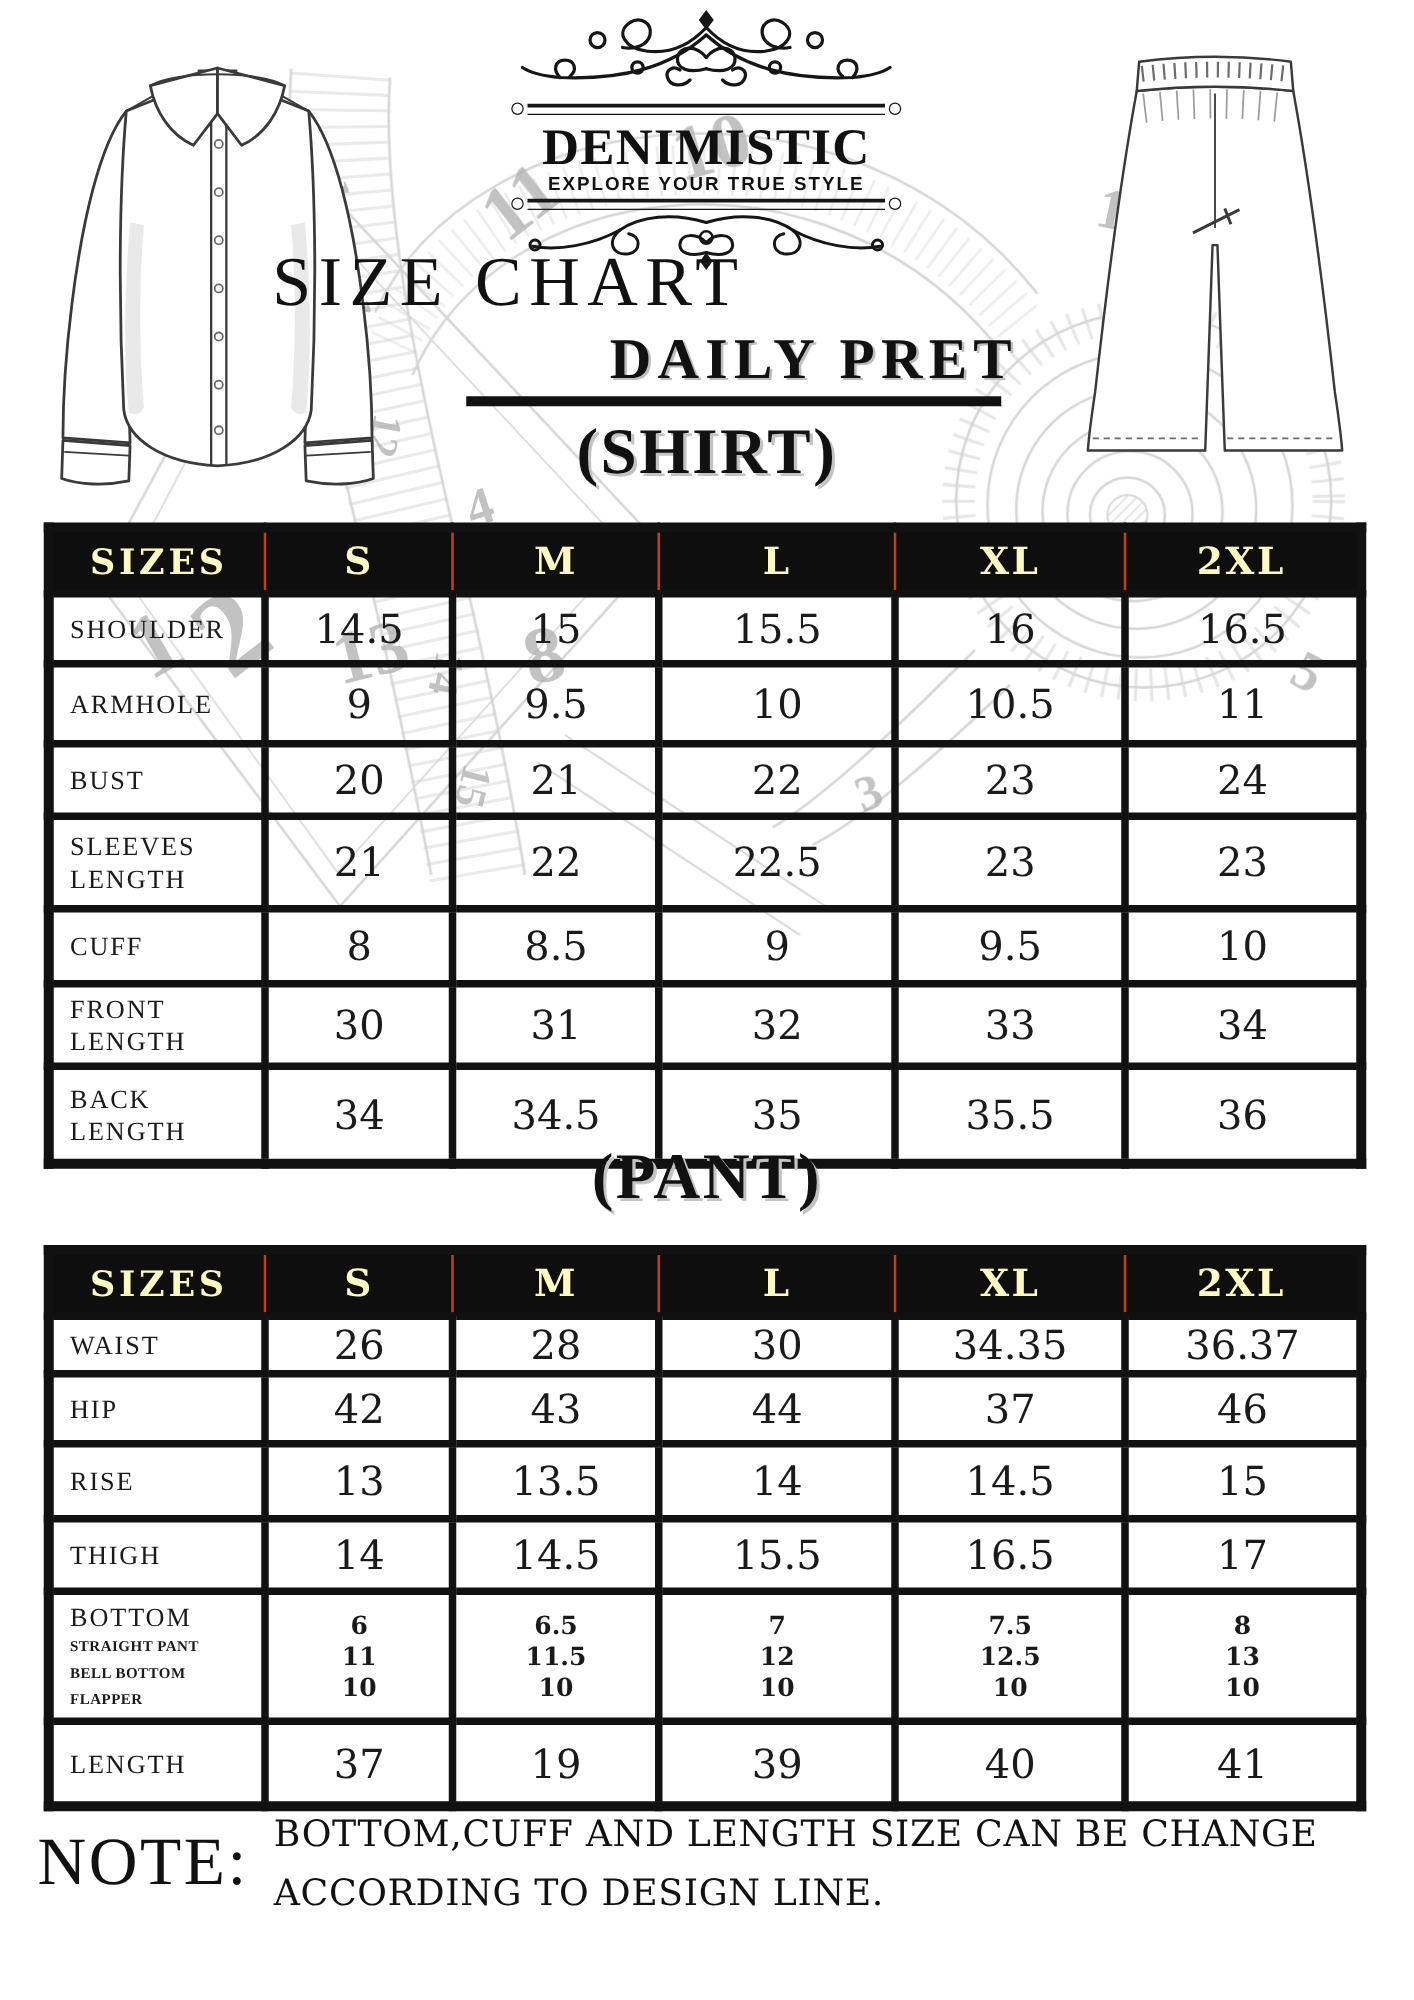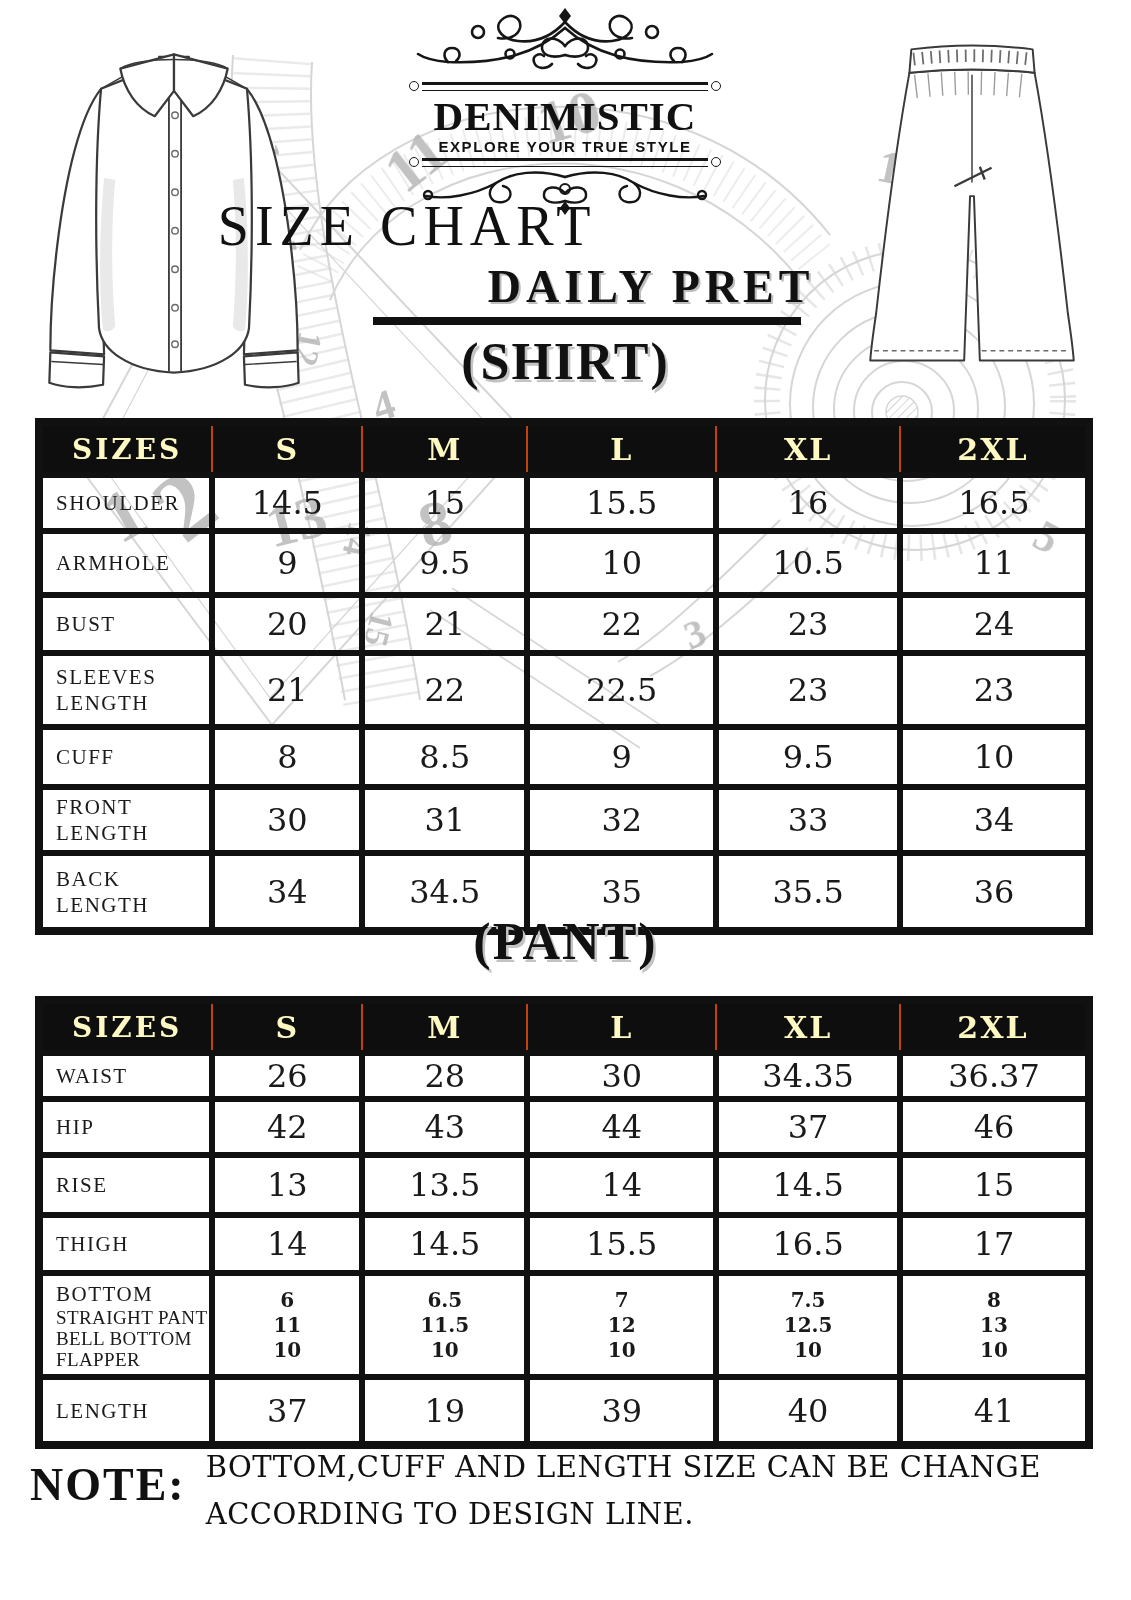--- a/index.html
+++ b/index.html
@@ -32,27 +32,27 @@
   
   table.size-table{position:absolute;left:35px;width:1058px;border-collapse:collapse;
       table-layout:fixed;background:transparent;border:8px solid #111;}
   table.size-table th{background:#0e0e0e;color:#fef9c3;font-weight:bold;font-size:30px;
       letter-spacing:2px;height:44px;border:2px solid #c2410c;font-family:"DejaVu Serif",serif;}
   table.size-table th:first-child{font-size:28px;letter-spacing:3px;}
   table.size-table td{border:6px solid #111;text-align:center;
       font-family:"DejaVu Serif",serif;font-size:32px;color:#1a1a1a;background:transparent;}
   table.size-table td.lbl{text-align:left;padding-left:13px;}
   .lbl-main{font-family:"Liberation Serif",serif;font-weight:normal;font-size:21px;letter-spacing:1.5px;line-height:26px;}
-  .lbl-sub{font-family:"Liberation Serif",serif;font-weight:normal;font-size:19px;letter-spacing:0.4px;line-height:21px;}
+  .lbl-sub{font-family:"Liberation Serif",serif;font-weight:bold;font-size:12px;letter-spacing:0.4px;line-height:21px;}
   td.stack div{font-weight:bold;font-size:20px;line-height:1.25;}
   #shirt-table{top:418px;}
   #pant-table{top:996px;}
   
   .note{position:absolute;top:1440px;left:30px;width:1080px;display:flex;gap:20px;}
-  .note-label{font-size:46px;font-weight:bold;letter-spacing:2px;padding-top:18px;}
+  .note-label{font-size:54px;font-weight:normal;letter-spacing:2px;padding-top:18px;}
   .note-lines{font-family:"DejaVu Serif",serif;font-weight:normal;font-size:29px;line-height:1.62;padding-top:4px;letter-spacing:0.5px;}
   svg text{font-family:"Liberation Serif",serif;font-weight:bold;}
 </style>
 </head>
 <body>
 
 <div class="page">
 
   <svg id="watermark" class="layer" width="1131" height="790" viewBox="0 0 1131 790">
     <defs>

